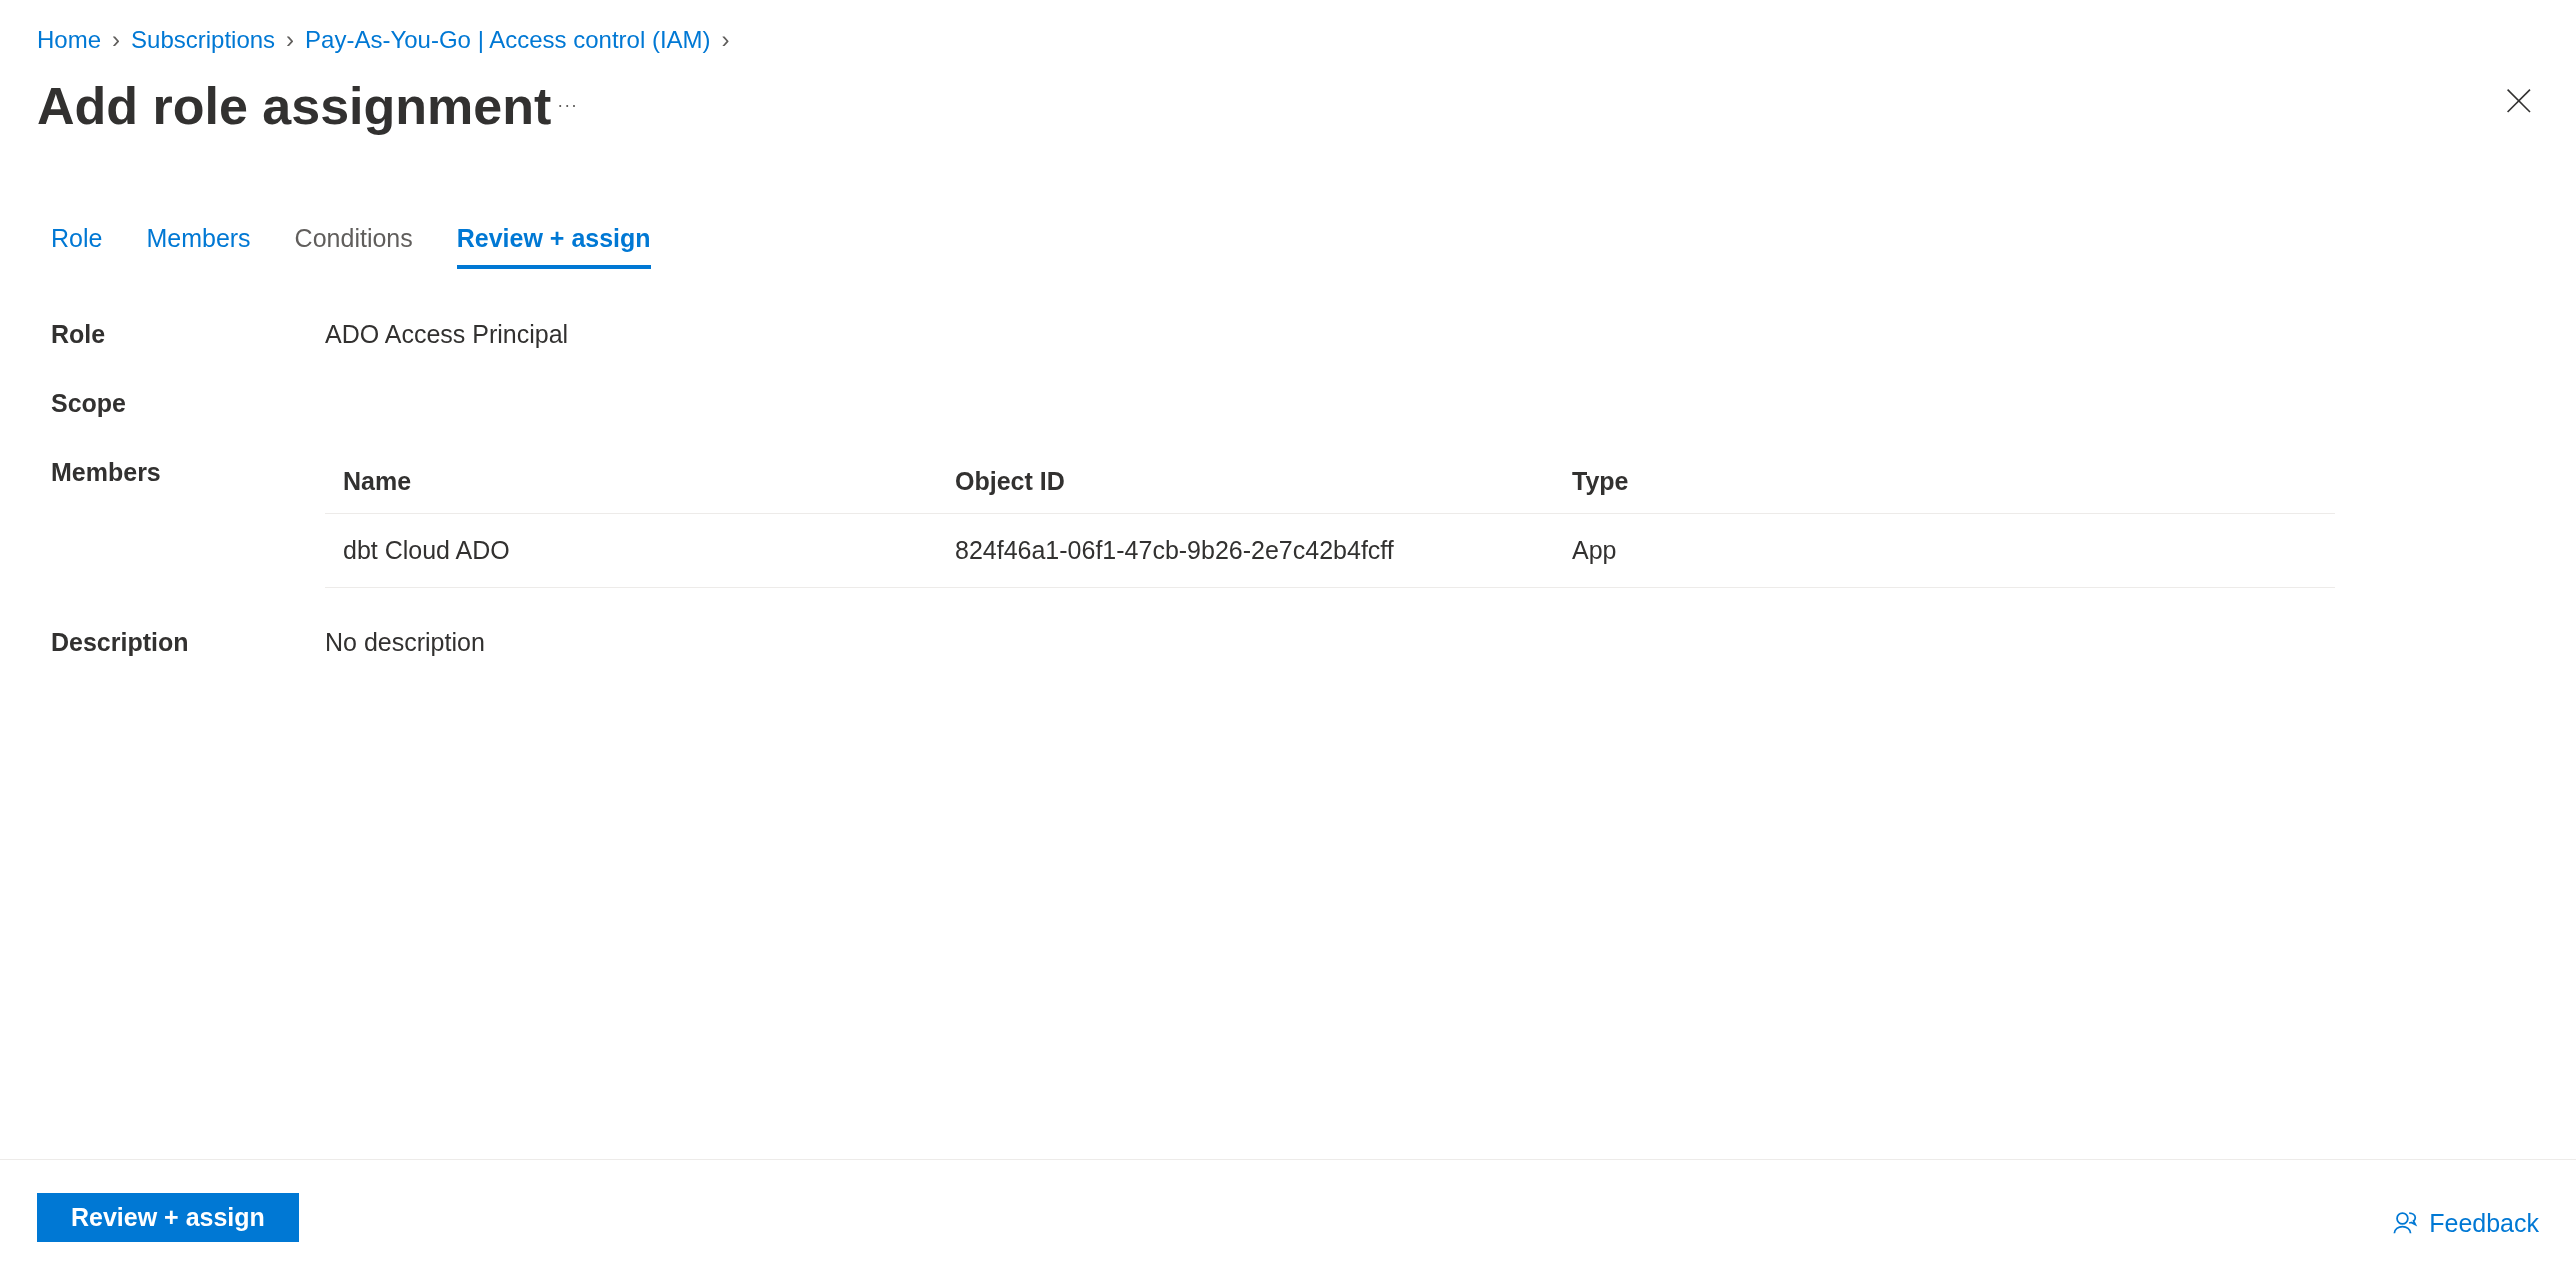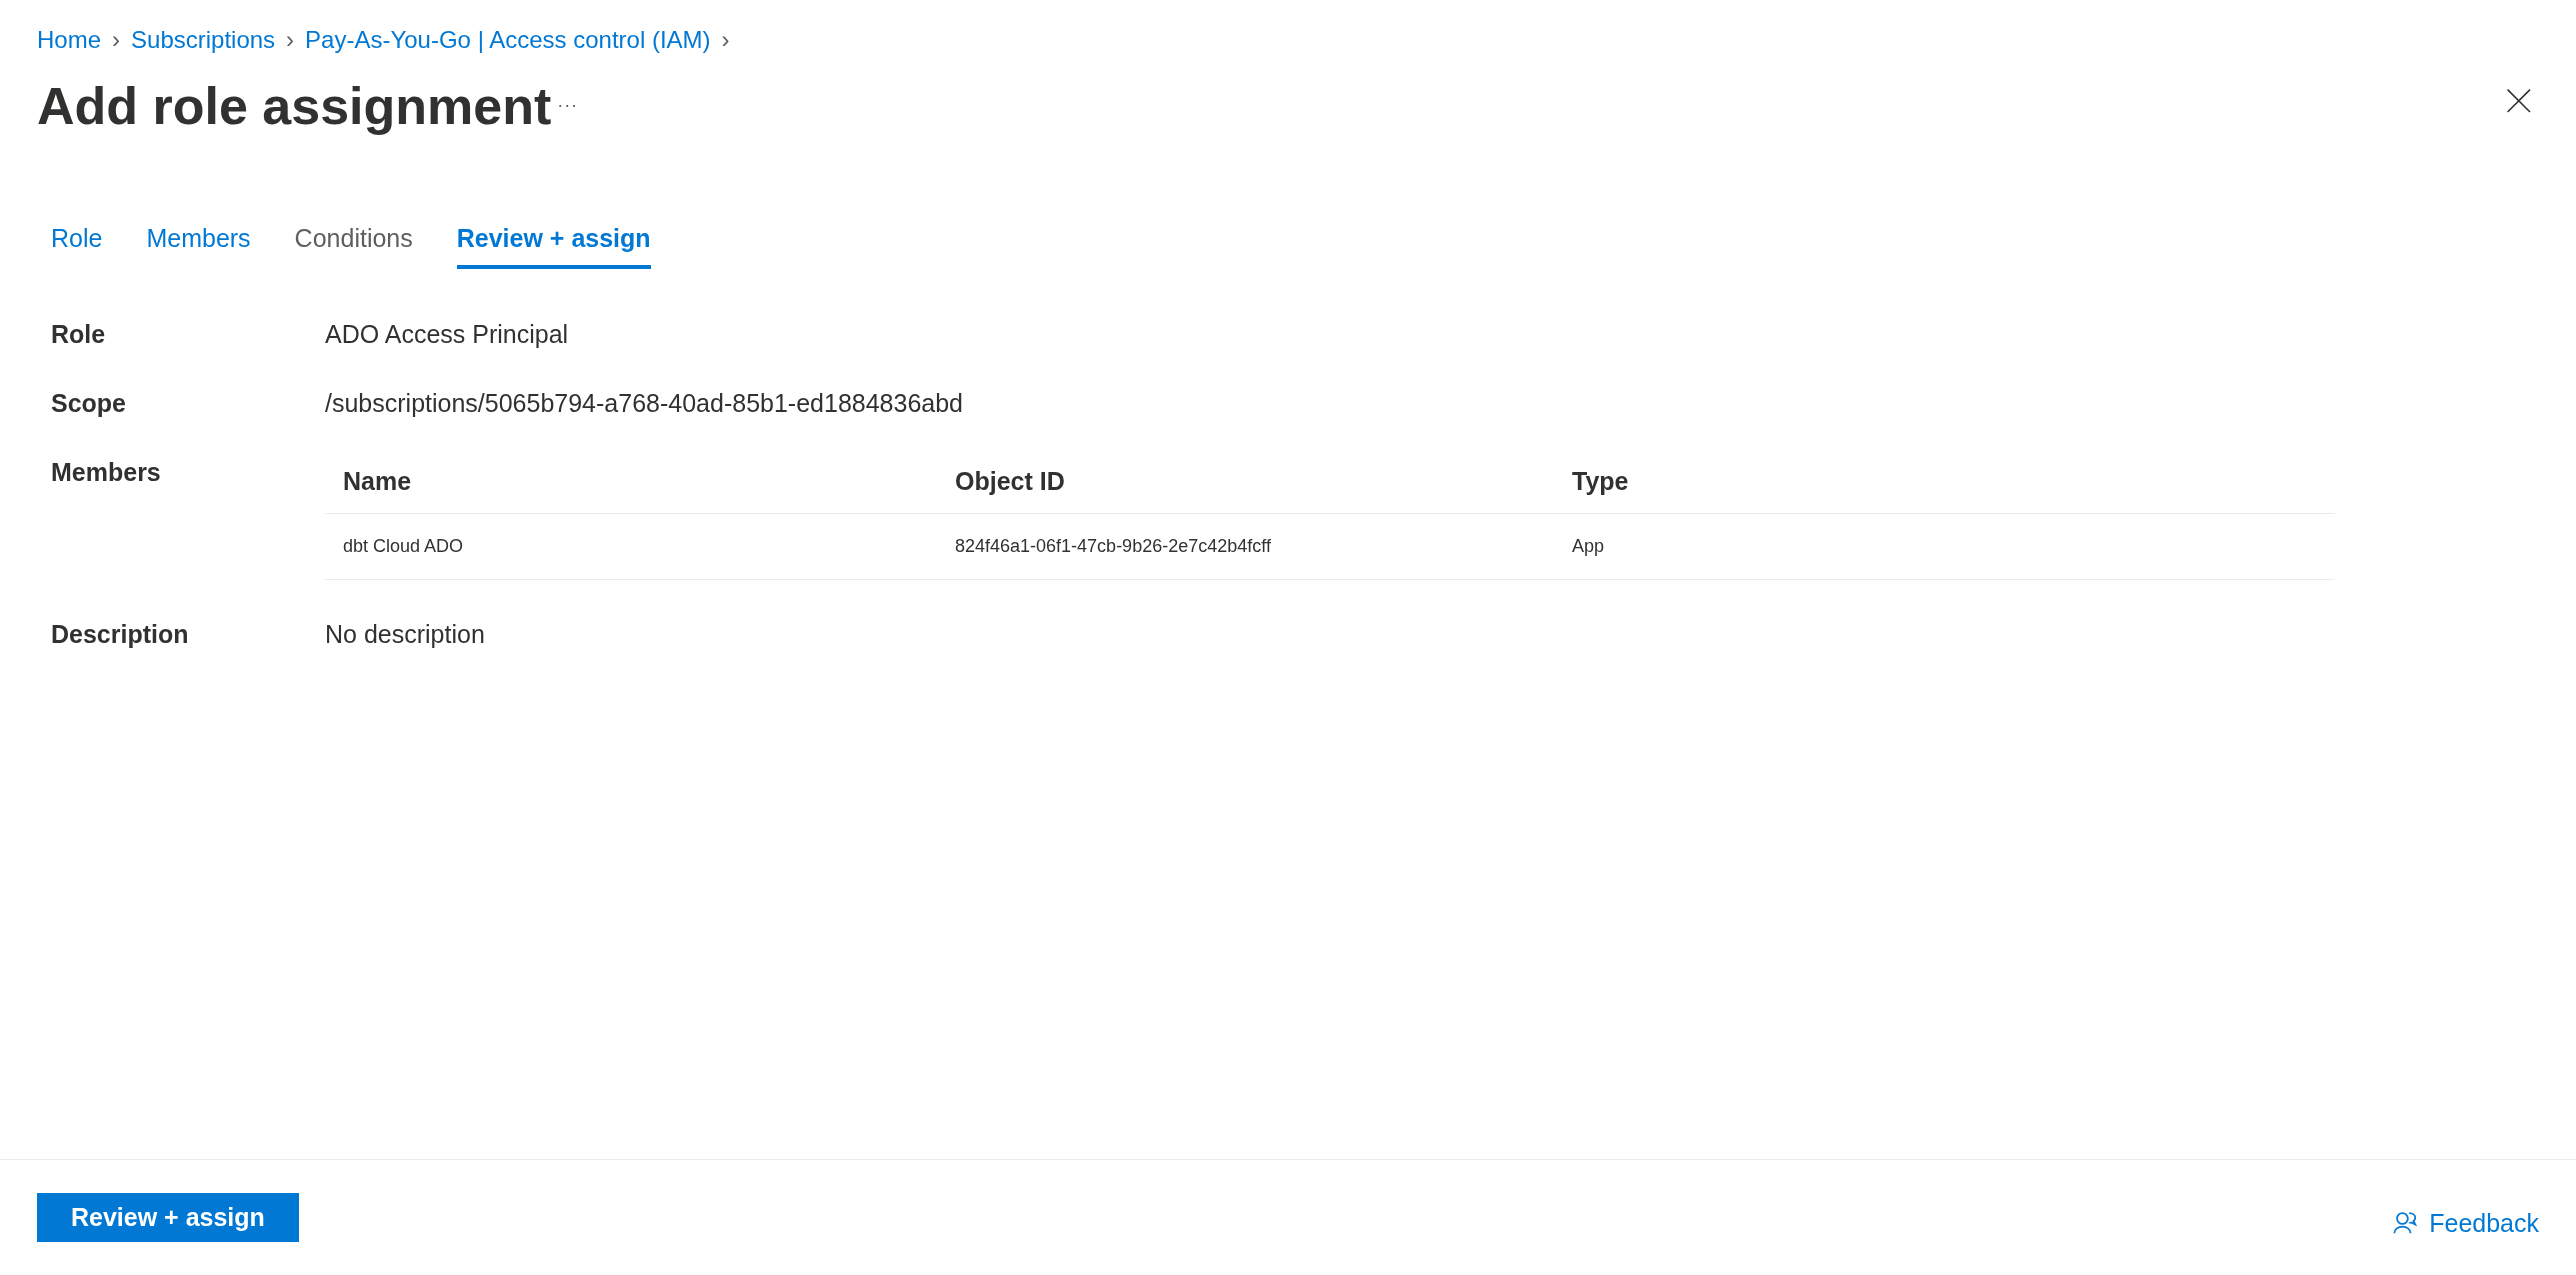--- a/index.html
+++ b/index.html
@@ -78,21 +78,21 @@
     .members-table th {
       text-align: left;
       font-weight: 600;
       padding: 9px 18px 16.4px 18px;
       font-size: 25px;
     }
     .members-table td {
       padding: 22px 18px;
       border-top: 0.9px solid #edebe9;
       border-bottom: 0.9px solid #edebe9;
-      font-size: 18px;
+      font-size: 25px;
     }
     
     .members-table th:first-child, .members-table td:first-child { width: 612px; }
     .members-table th:nth-child(2), .members-table td:nth-child(2) { width: 617px; }
     .footer {
       position: absolute;
       bottom: 0;
       left: 0;
       right: 0;
       border-top: 0.9px solid #edebe9;
@@ -168,21 +168,20 @@
   <div class="tab active">Review + assign</div>
 </div>
 
 <div class="content">
   <div class="row">
     <div class="row-label">Role</div>
     <div class="row-value">ADO Access Principal</div>
   </div>
   <div class="row">
     <div class="row-label">Scope</div>
-    <div class="row-value">/subscriptions/5065b794-a768-40ad-85b1-ed1884836abd</div>
   </div>
   <div class="row">
     <div class="row-label">Members</div>
     <div class="members-table">
       <table>
         <thead>
           <tr>
             <th>Name</th>
             <th>Object ID</th>
             <th>Type</th>

